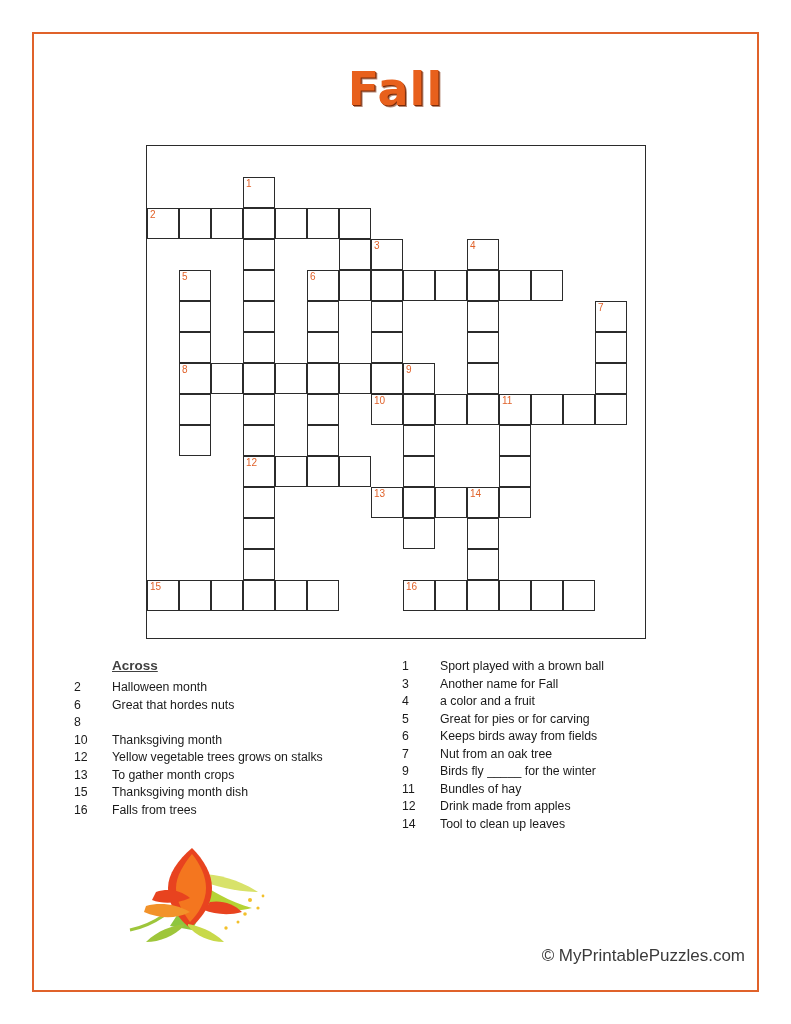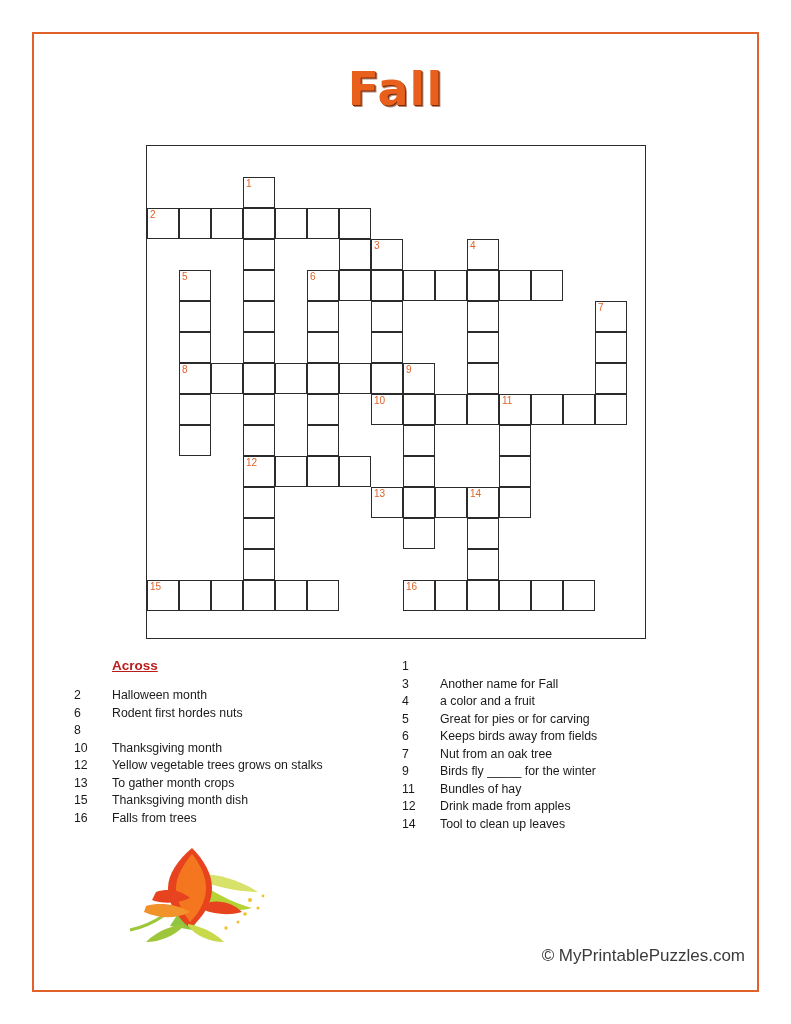--- a/index.html
+++ b/index.html
@@ -84,24 +84,24 @@
   }
   .clue-col {
     position: absolute;
     top: 0;
   }
   #across-col { left: 62px; width: 320px; }
   #down-col { left: 390px; width: 330px; }
   .clue-heading {
     font-size: 13.5px;
     font-weight: bold;
-    color: #b91c1c;
+    color: #404040;
     text-decoration: underline;
     margin-left: 50px;
-    margin-bottom: 14px;
+    margin-bottom: 6px;
   }
   .clue-row {
     display: flex;
     font-size: 12.3px;
     line-height: 17.5px;
     color: #1a1a1a;
   }
   .clue-num {
     width: 50px;
     text-align: left;
@@ -268,21 +268,21 @@
   <div id="clues">
     <div class="clue-col" id="across-col">
       <div class="clue-heading">Across</div>
       <div id="across-list">
           <div class="clue-row">
             <div class="clue-num">2</div>
             <div class="clue-text">Halloween month</div>
           </div>
           <div class="clue-row">
             <div class="clue-num">6</div>
-            <div class="clue-text">Rodent first hordes nuts</div>
+            <div class="clue-text">Great that hordes nuts</div>
           </div>
           <div class="clue-row">
             <div class="clue-num">8</div>
           </div>
           <div class="clue-row">
             <div class="clue-num">10</div>
             <div class="clue-text">Thanksgiving month</div>
           </div>
           <div class="clue-row">
             <div class="clue-num">12</div>
@@ -299,20 +299,21 @@
           <div class="clue-row">
             <div class="clue-num">16</div>
             <div class="clue-text">Falls from trees</div>
           </div>
         </div>
     </div>
     <div class="clue-col" id="down-col">
       <div id="down-list">
           <div class="clue-row">
             <div class="clue-num">1</div>
+            <div class="clue-text">Sport played with a brown ball</div>
           </div>
           <div class="clue-row">
             <div class="clue-num">3</div>
             <div class="clue-text">Another name for Fall</div>
           </div>
           <div class="clue-row">
             <div class="clue-num">4</div>
             <div class="clue-text">a color and a fruit</div>
           </div>
           <div class="clue-row">

